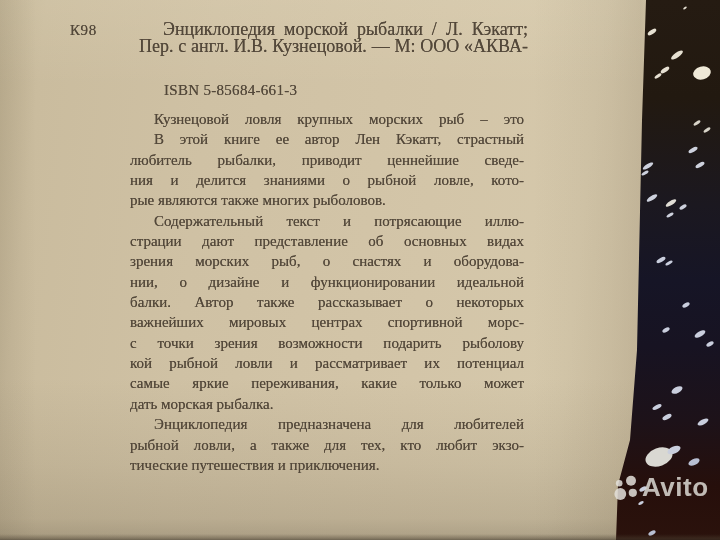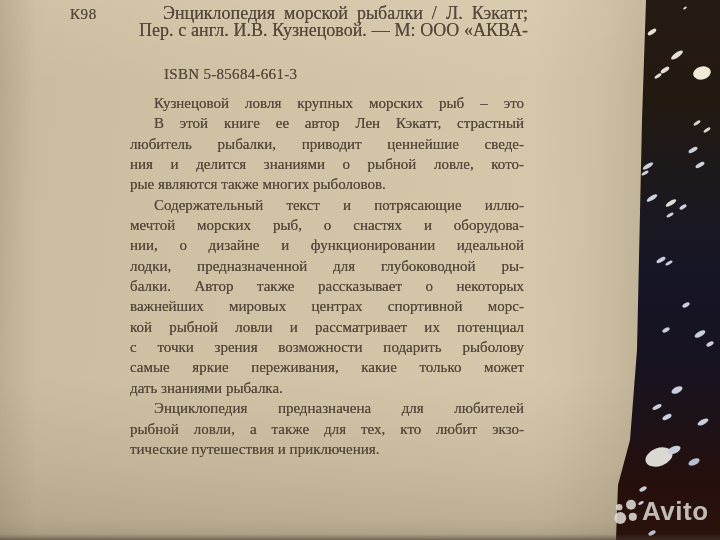--- a/index.html
+++ b/index.html
@@ -20,21 +20,21 @@
       linear-gradient(180deg, rgba(255,248,224,0.10) 0%, rgba(255,248,224,0) 16%,
                       rgba(0,0,0,0) 70%, rgba(98,86,64,0.10) 86%,
                       rgba(96,84,62,0.20) 96%, rgba(78,68,50,0.30) 100%);
   }
   .bottom-edge {
     position: absolute; left: 0; right: 0; bottom: 0; height: 6px;
     background: linear-gradient(180deg, rgba(80,70,54,0) 0%, rgba(80,70,54,0.40) 70%, rgba(60,52,40,0.55) 100%);
   }
 
   
-  .ink { color: #53483a; text-shadow: 0 0 0.6px rgba(83,72,58,0.85); }
+  .ink { color: #53483a; text-shadow: 0 0 0.6px rgba(83,72,58,0.85); margin-top: 16px; }
   .code { position: absolute; left: 70px; top: 6px; font-size: 15px; letter-spacing: 0.6px; }
   .imprint { position: absolute; left: 139px; top: 5px; width: 389px; }
   .imprint .tline { font-size: 18px; line-height: 17.3px; height: 17.3px; }
   .isbn { position: absolute; left: 164px; top: 66px; font-size: 15px; letter-spacing: 0.3px; font-family: Liberation Serif, serif; }
   .annotation { position: absolute; left: 130px; top: 93px; width: 394px; }
   .annotation .tline { font-size: 15px; line-height: 20.35px; height: 20.35px; }
   .tline { text-align: justify; text-align-last: justify; white-space: nowrap; }
   .tline.ind { text-indent: 24px; }
   .tline.end { text-align-last: left; }
 
@@ -44,21 +44,21 @@
     clip-path: polygon(646px 0, 720px 0, 720px 540px, 616px 540px,
                        618px 485px, 630px 440px, 637px 350px, 642px 120px);
     background:
       linear-gradient(125deg, rgba(125,100,75,0.14) 0%, rgba(125,100,75,0) 35%),
       linear-gradient(180deg, #251b12 0%, #221910 18%, #1b1820 38%, #161526 52%,
                       #171322 64%, #1d1219 78%, #260f0b 90%, #2b120c 100%);
   }
   .cover svg { position: absolute; left: 615px; top: 0; width: 105px; height: 540px; }
 
   
-  .watermark { position: absolute; left: 610px; top: 496px; width: 106px; height: 34px; }
+  .watermark { position: absolute; left: 610px; top: 472px; width: 106px; height: 34px; }
   .wm-logo { position: absolute; left: 2px; top: 2px; width: 28px; height: 28px; opacity: 0.85; }
   .wm-text {
     position: absolute; left: 32px; top: 1px;
     font-family: "Liberation Sans", "DejaVu Sans", sans-serif;
     font-weight: bold; font-size: 26px; line-height: 29px;
     color: #dcd9d3; opacity: 0.85; letter-spacing: 0.5px;
   }
 </style>
 </head>
 <body>
@@ -76,29 +76,29 @@
 
   <div class="isbn ink">ISBN 5-85684-661-3</div>
 
   <div class="annotation ink" id="annotation">
       <div class="tline ind">Кузнецовой ловля крупных морских рыб – это</div>
       <div class="tline ind">В этой книге ее автор Лен Кэкатт, страстный</div>
       <div class="tline">любитель рыбалки, приводит ценнейшие сведе-</div>
       <div class="tline">ния и делится знаниями о рыбной ловле, кото-</div>
       <div class="tline end">рые являются также многих рыболовов.</div>
       <div class="tline ind">Содержательный текст и потрясающие иллю-</div>
-      <div class="tline">мечтой морских рыб, о снастях и оборудова-</div>
+      <div class="tline">страции дают представление об основных видах</div>
+      <div class="tline">зрения морских рыб, о снастях и оборудова-</div>
       <div class="tline">нии, о дизайне и функционировании идеальной</div>
-      <div class="tline">лодки, предназначенной для глубоководной ры-</div>
       <div class="tline">балки. Автор также рассказывает о некоторых</div>
       <div class="tline">важнейших мировых центрах спортивной морс-</div>
+      <div class="tline">с точки зрения возможности подарить рыболову</div>
       <div class="tline">кой рыбной ловли и рассматривает их потенциал</div>
-      <div class="tline">с точки зрения возможности подарить рыболову</div>
       <div class="tline">самые яркие переживания, какие только может</div>
-      <div class="tline end">дать знаниями рыбалка.</div>
+      <div class="tline end">дать морская рыбалка.</div>
       <div class="tline ind">Энциклопедия предназначена для любителей</div>
       <div class="tline">рыбной ловли, а также для тех, кто любит экзо-</div>
       <div class="tline end">тические путешествия и приключения.</div>
     </div>
 
   <div class="cover">
     <svg viewBox="615 0 105 540">
       <defs>
           <filter id="blur1">
             <feGaussianBlur stdDeviation="0.7"></feGaussianBlur>

